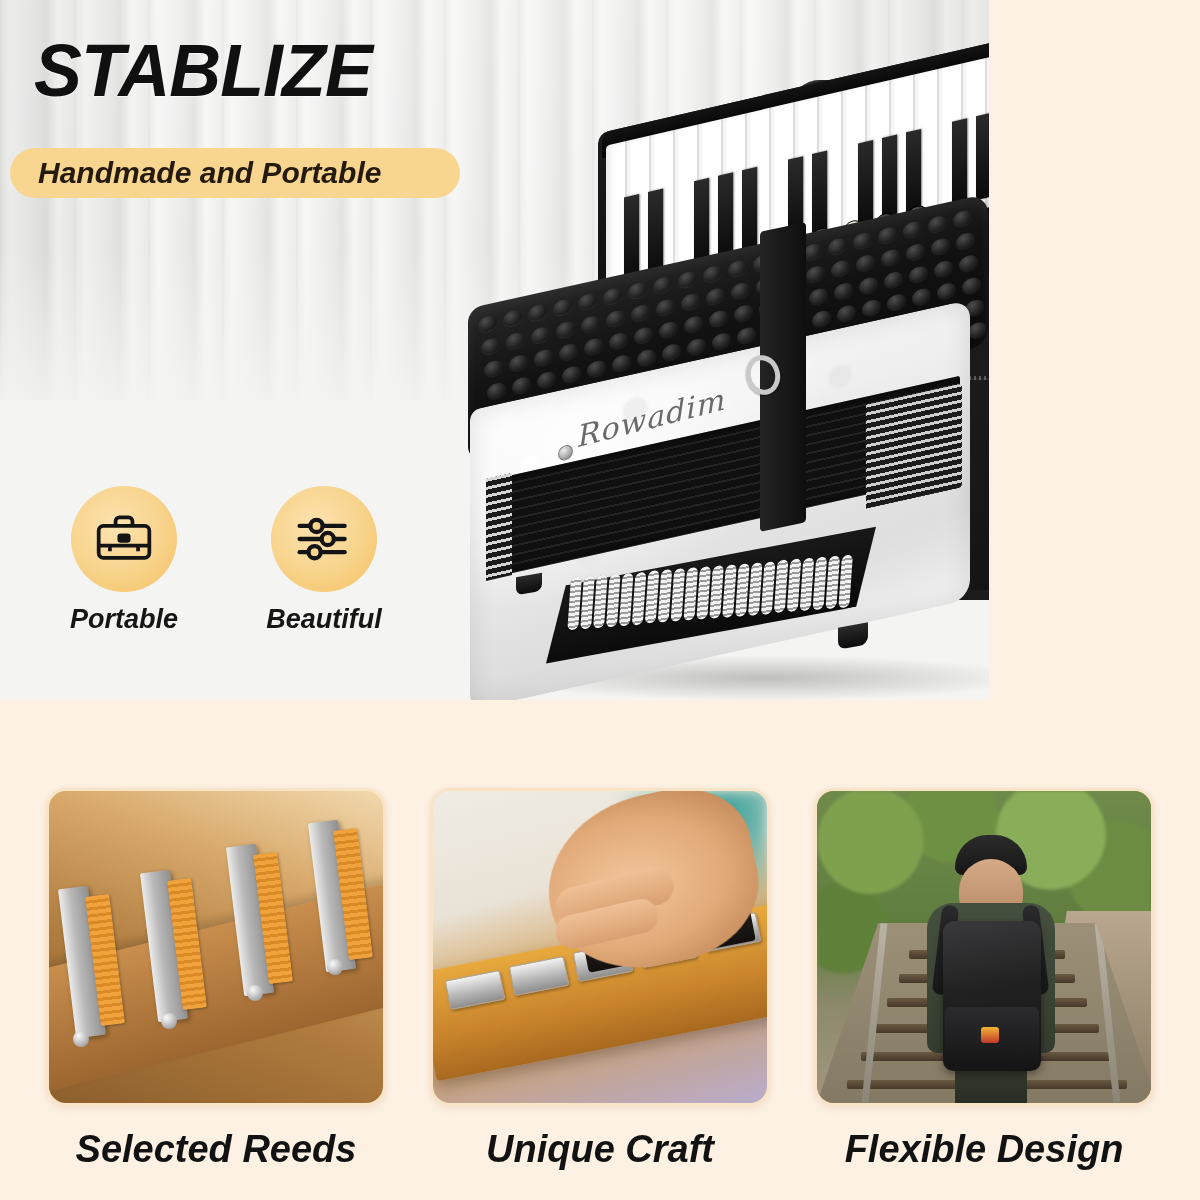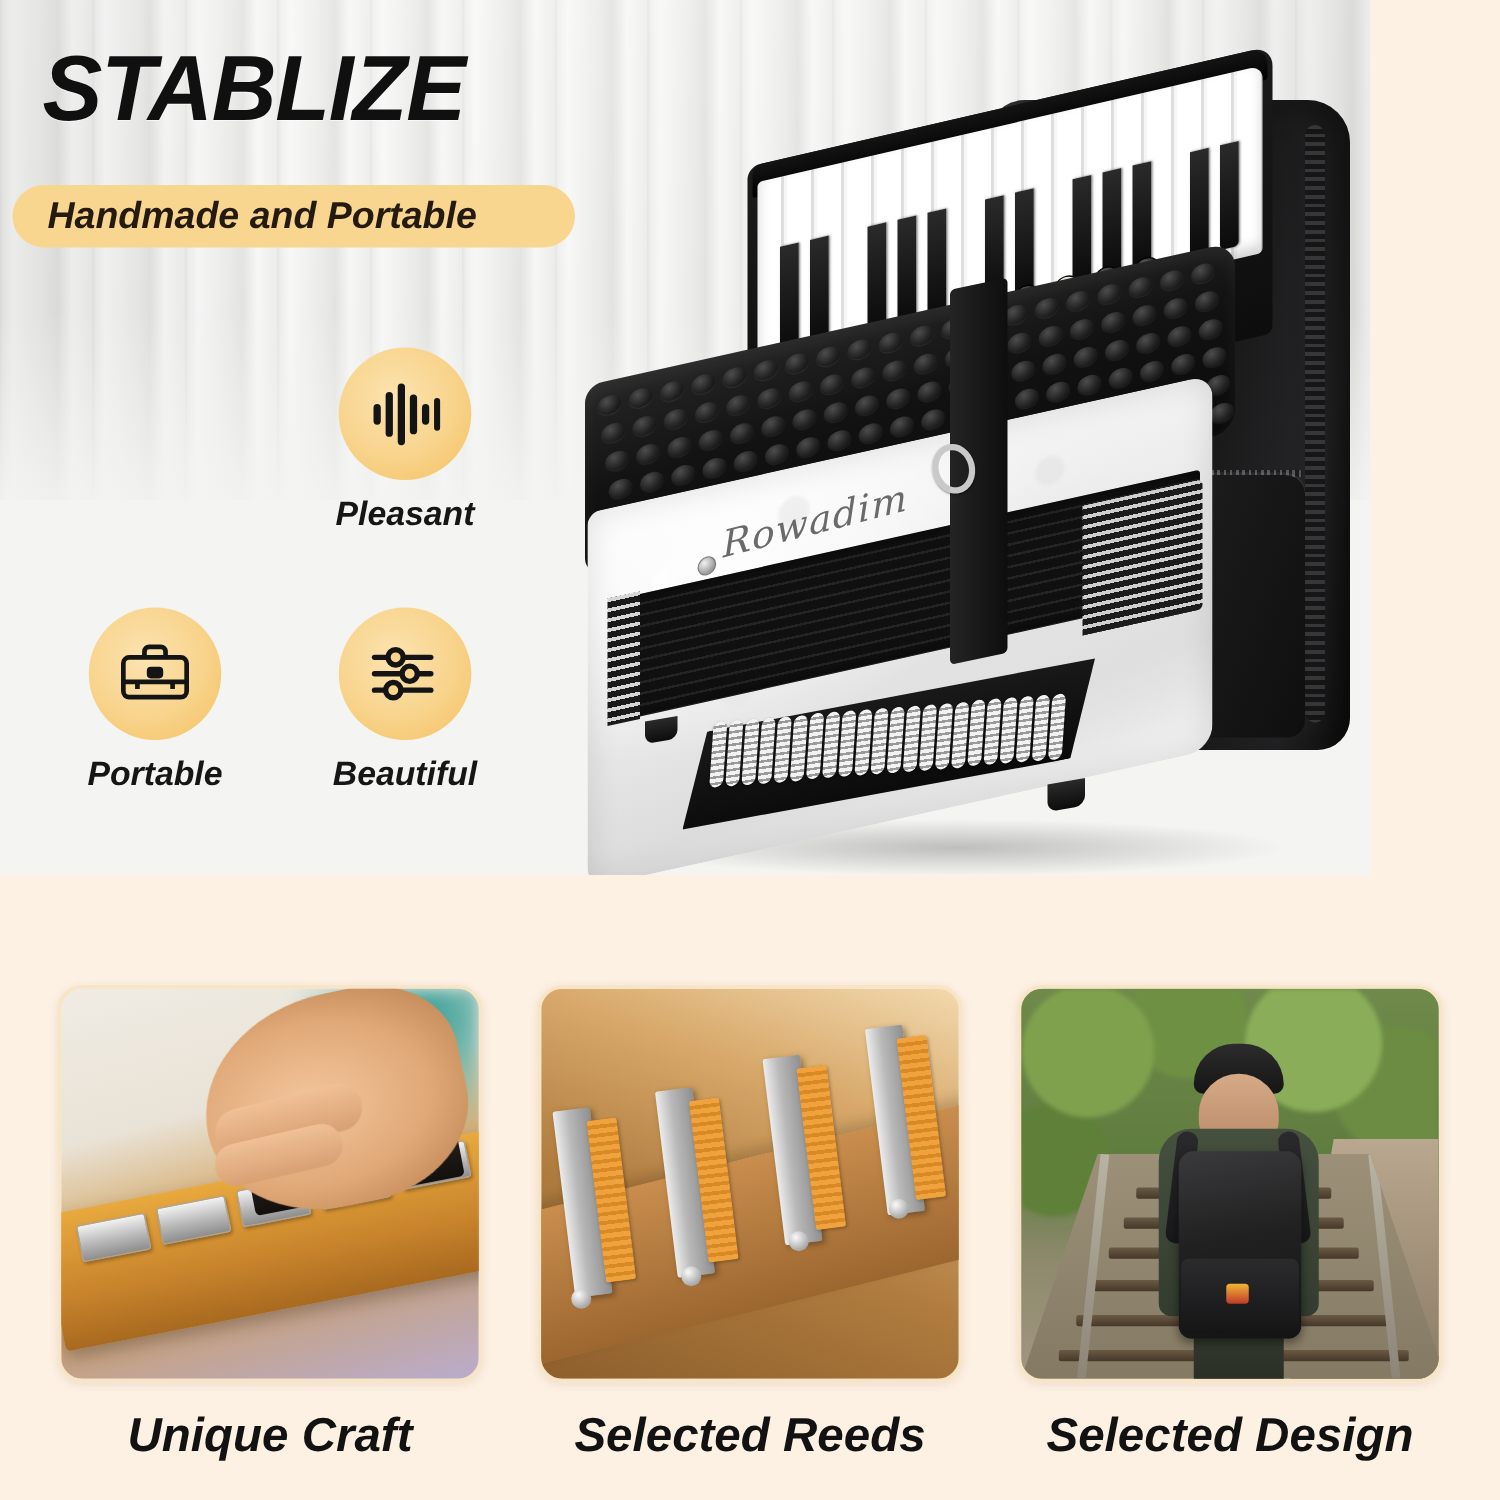--- a/index.html
+++ b/index.html
@@ -7,21 +7,21 @@
   body {
     font-family: "Liberation Sans", sans-serif;
     background:#FDF1E4;
     overflow:hidden;
     position:relative;
   }
   #page { position:absolute; inset:0; width:1200px; height:1200px; overflow:hidden; }
 
   
   .top-section{
-    position:absolute; left:0; top:0; width:1096px; height:700px;
+    position:absolute; left:0; top:0; width:989px; height:700px;
     background:
       repeating-linear-gradient(90deg,
         rgba(0,0,0,0.045) 0px, rgba(0,0,0,0.0) 3px, rgba(255,255,255,0.5) 10px,
         rgba(0,0,0,0.02) 36px, rgba(0,0,0,0.05) 46px, rgba(255,255,255,0.45) 58px,
         rgba(0,0,0,0.01) 74px),
       linear-gradient(180deg,#F2F2F1 0%,#EDEDEC 55%,#E9E9E8 100%);
     overflow:hidden;
   }
   .plank-shadow{
     position:absolute; inset:0;
@@ -440,35 +440,20 @@
     <div class="white-curve"></div>
 
     <div class="headline">STABLIZE</div>
     <div class="subbanner">
       <span>Handmade and Portable</span>
     </div>
 
     <div class="features">
 
 
-      <div class="feature f1">
-        <div class="icon-circle">
-          <svg width="62" height="62" viewBox="0 0 64 64">
-            <g fill="#141414">
-              <rect x="6" y="24" width="6" height="17" rx="3"></rect>
-              <rect x="16" y="14" width="6" height="37" rx="3"></rect>
-              <rect x="26" y="7" width="6" height="51" rx="3"></rect>
-              <rect x="36" y="16" width="6" height="33" rx="3"></rect>
-              <rect x="46" y="24" width="6" height="17" rx="3"></rect>
-              <rect x="56" y="19" width="5" height="27" rx="2.5"></rect>
-            </g>
-          </svg>
-        </div>
-        <div class="feature-label">Pleasant</div>
-      </div>
 
       <div class="feature f2">
         <div class="icon-circle">
           <svg width="60" height="60" viewBox="0 0 64 64" fill="none" stroke="#141414" stroke-width="4" stroke-linejoin="round">
             <rect x="5" y="18" width="54" height="34" rx="5"></rect>
             <path d="M23 18v-5a4 4 0 014-4h10a4 4 0 014 4v5"></path>
             <rect x="27" y="28" width="10" height="6" rx="1.5" fill="#141414"></rect>
             <path d="M5 39h54"></path>
             <path d="M17 39v6M47 39v6"></path>
           </svg>
@@ -690,56 +675,56 @@
       <div class="dring"></div>
       <div class="foot"></div>
       <div class="foot2"></div>
     </div>
   </div>
 
   <div class="bottom">
     <div class="cards">
 
       <div class="card">
+        <div class="thumb t1">
+          <div class="board"></div>
+          <div class="reed" style="left:18px; top:96px; transform:rotate(-7deg);"></div>
+          <div class="leather" style="left:44px; top:104px; transform:rotate(-7deg);"></div>
+          <div class="bolt" style="left:24px; top:240px;"></div>
+
+          <div class="reed" style="left:100px; top:80px; transform:rotate(-7deg);"></div>
+          <div class="leather" style="left:126px; top:88px; transform:rotate(-7deg);"></div>
+          <div class="bolt" style="left:112px; top:222px;"></div>
+
+          <div class="reed" style="left:186px; top:54px; transform:rotate(-7deg);"></div>
+          <div class="leather" style="left:212px; top:62px; transform:rotate(-7deg);"></div>
+          <div class="bolt" style="left:198px; top:194px;"></div>
+
+          <div class="reed" style="left:268px; top:30px; transform:rotate(-7deg);"></div>
+          <div class="leather" style="left:292px; top:38px; transform:rotate(-7deg);"></div>
+          <div class="bolt" style="left:278px; top:168px;"></div>
+        </div>
+        <div class="card-caption">Selected Reeds</div>
+      </div>
+
+      <div class="card">
         <div class="thumb t2">
           <div class="teal"></div>
           <div class="bar"></div>
           <div class="plate" style="left:14px; top:184px;"></div>
           <div class="plate" style="left:78px; top:170px;"></div>
           <div class="plate" style="left:142px; top:156px;"></div>
           <div class="plate" style="left:206px; top:142px;"></div>
           <div class="plate" style="left:270px; top:126px;"></div>
           <div class="blackbar"></div>
           <div class="hand"></div>
           <div class="finger" style="right:92px; top:86px; width:120px; height:38px; transform:rotate(-14deg);"></div>
           <div class="finger" style="right:108px; top:116px; width:104px; height:34px; transform:rotate(-13deg);"></div>
         </div>
         <div class="card-caption">Unique Craft</div>
-      </div>
-
-      <div class="card">
-        <div class="thumb t1">
-          <div class="board"></div>
-          <div class="reed" style="left:18px; top:96px; transform:rotate(-7deg);"></div>
-          <div class="leather" style="left:44px; top:104px; transform:rotate(-7deg);"></div>
-          <div class="bolt" style="left:24px; top:240px;"></div>
-
-          <div class="reed" style="left:100px; top:80px; transform:rotate(-7deg);"></div>
-          <div class="leather" style="left:126px; top:88px; transform:rotate(-7deg);"></div>
-          <div class="bolt" style="left:112px; top:222px;"></div>
-
-          <div class="reed" style="left:186px; top:54px; transform:rotate(-7deg);"></div>
-          <div class="leather" style="left:212px; top:62px; transform:rotate(-7deg);"></div>
-          <div class="bolt" style="left:198px; top:194px;"></div>
-
-          <div class="reed" style="left:268px; top:30px; transform:rotate(-7deg);"></div>
-          <div class="leather" style="left:292px; top:38px; transform:rotate(-7deg);"></div>
-          <div class="bolt" style="left:278px; top:168px;"></div>
-        </div>
-        <div class="card-caption">Selected Reeds</div>
       </div>
 
       <div class="card">
         <div class="thumb t3">
           <div class="foliage"></div>
           <div class="wall"></div>
           <div class="track">
             <div class="tie" style="left:30px; bottom:14px;  width:280px;"></div>
             <div class="tie" style="left:44px; bottom:42px;  width:252px;"></div>
             <div class="tie" style="left:58px; bottom:70px;  width:224px;"></div>
@@ -754,18 +739,18 @@
             <div class="head"></div>
             <div class="torso"></div>
             <div class="legs"></div>
             <div class="strapL"></div>
             <div class="strapR"></div>
             <div class="pack"></div>
             <div class="pack-pocket"></div>
             <div class="badge"></div>
           </div>
         </div>
-        <div class="card-caption">Selected Design</div>
+        <div class="card-caption">Flexible Design</div>
       </div>
 
     </div>
   </div>
 </div>
 
 </body></html>

